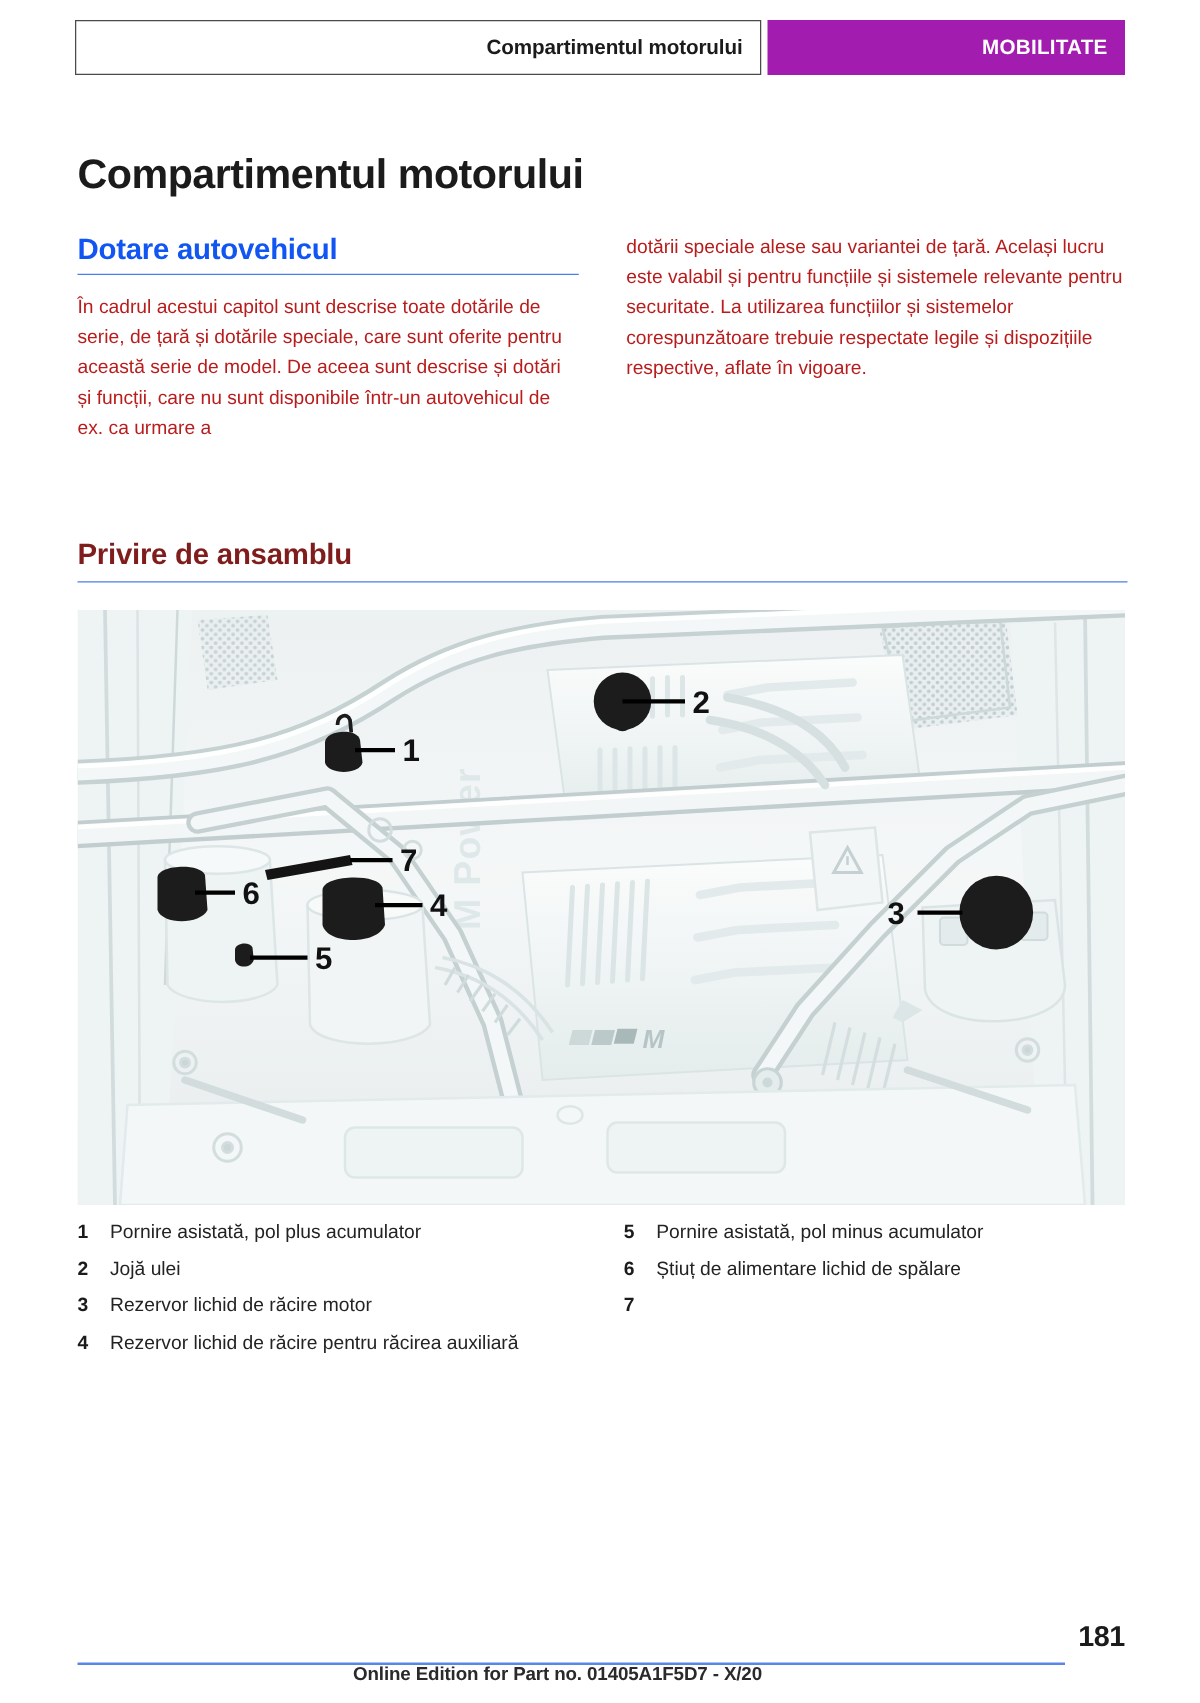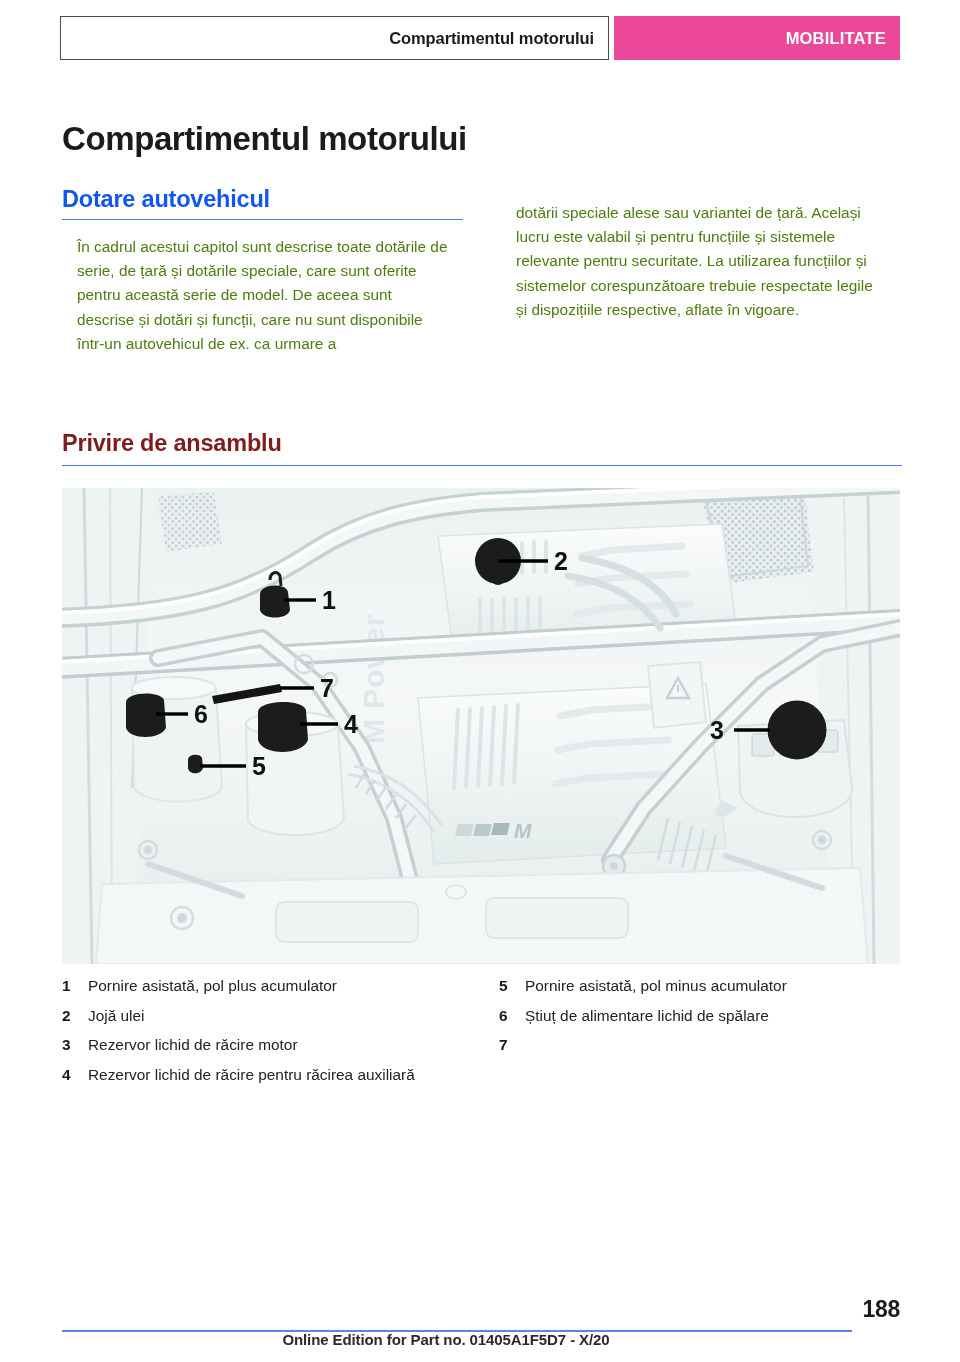--- a/index.html
+++ b/index.html
@@ -38,21 +38,21 @@
     box-sizing: border-box;
   }
   .header-tab-label {
     font-size: 16.5px;
     font-weight: bold;
     color: #1b1b1b;
     letter-spacing: -0.1px;
   }
   .header-section {
     width: 286px;
-    background: #ec4899;
+    background: #a21caf;
     display: flex;
     align-items: center;
     justify-content: flex-end;
     padding-right: 14px;
     box-sizing: border-box;
     margin-left: 5px;
   }
   .header-section-label {
     font-size: 16.5px;
     font-weight: bold;
@@ -94,22 +94,22 @@
   }
   .section-rule {
     border: 0;
     border-top: 1.6px solid #4a7fe8;
     margin: 0 0 14px 0;
     width: 100%;
   }
   .body-text {
     font-size: 15.4px;
     line-height: 24.2px;
-    color: #4d7c0f;
-    margin: 15px;
+    color: #b91c1c;
+    margin: 0;
   }
 
   
   .overview {
     position: absolute;
     left: 62px;
     top: 430px;
     width: 840px;
   }
   .overview-heading {
@@ -504,15 +504,15 @@
       <span class="legend-num">6</span>
       <span class="legend-text">Știuț de alimentare lichid de spălare</span>
     </div>
     <div class="legend-row">
       <span class="legend-num">7</span>
     </div>
   </div>
 </div>
 
 <hr class="footer-rule">
-<div class="page-number">188</div>
+<div class="page-number">181</div>
 <div class="footer-note">Online Edition for Part no. 01405A1F5D7 - X/20</div>
 <div class="watermark">carmanualsonline.info</div>
 
 </body></html>

